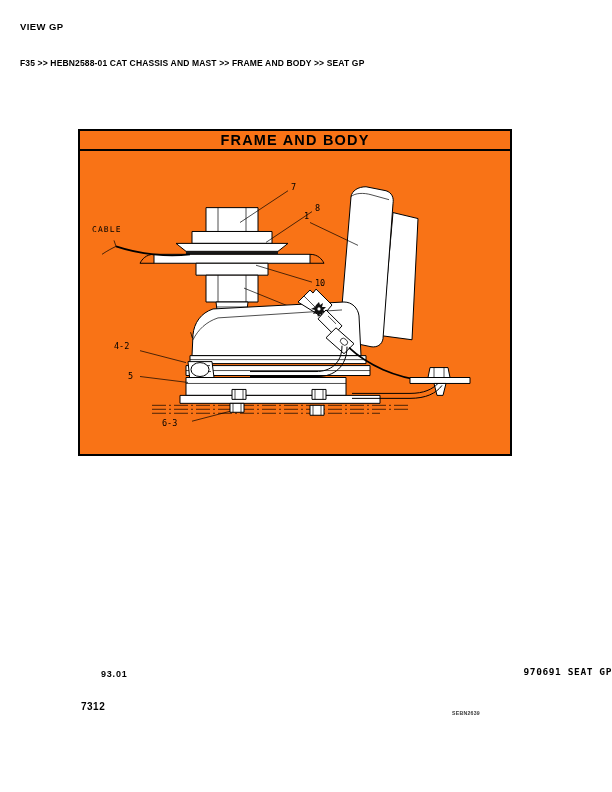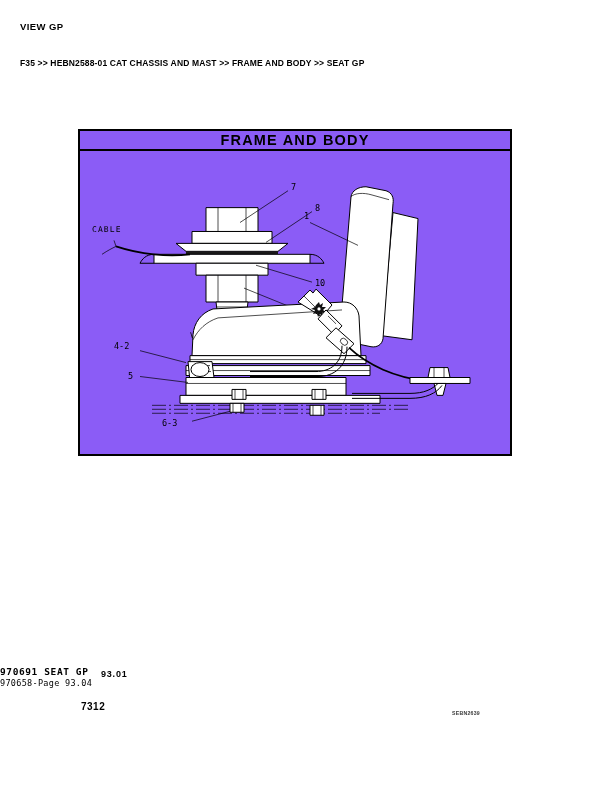--- a/index.html
+++ b/index.html
@@ -40,21 +40,21 @@
 
   
   #illustration-frame {
     position: absolute;
     left: 78px;
     top: 129px;
     width: 434px;
     height: 327px;
     border: 2px solid #000;
     box-sizing: border-box;
-    background: #8b5cf6;
+    background: #f97316;
   }
   #illustration-title-bar {
     position: absolute;
     left: 0;
     top: 0;
     right: 0;
     height: 20px;
     border-bottom: 2px solid #000;
     box-sizing: border-box;
     text-align: center;
@@ -95,21 +95,21 @@
     top: 669px;
     font-size: 9px;
     font-weight: bold;
     letter-spacing: 0.8px;
   }
   #footer-center {
     position: absolute;
     left: 0;
     right: 0;
     top: 666px;
-    text-align: left;
+    text-align: right;
     font-family: "DejaVu Sans Mono", monospace;
   }
   #footer-center .line1 {
     font-size: 9.5px;
     font-weight: bold;
     letter-spacing: 0.6px;
     display: block;
     line-height: 12px;
   }
   #footer-center .line2,
@@ -278,18 +278,17 @@
 
       </g>
     </svg>
   </div>
 </div>
 
 <div id="footer-page-code">7312</div>
 
 <div id="footer-center">
   <span class="line1">970691 SEAT GP</span>
-  <span class="line3">970658-Page 93.04</span>
 </div>
 
 <div id="footer-section-number">93.01</div>
 
 <div id="footer-doc-code">SEBN2639</div>
 
 </body></html>

